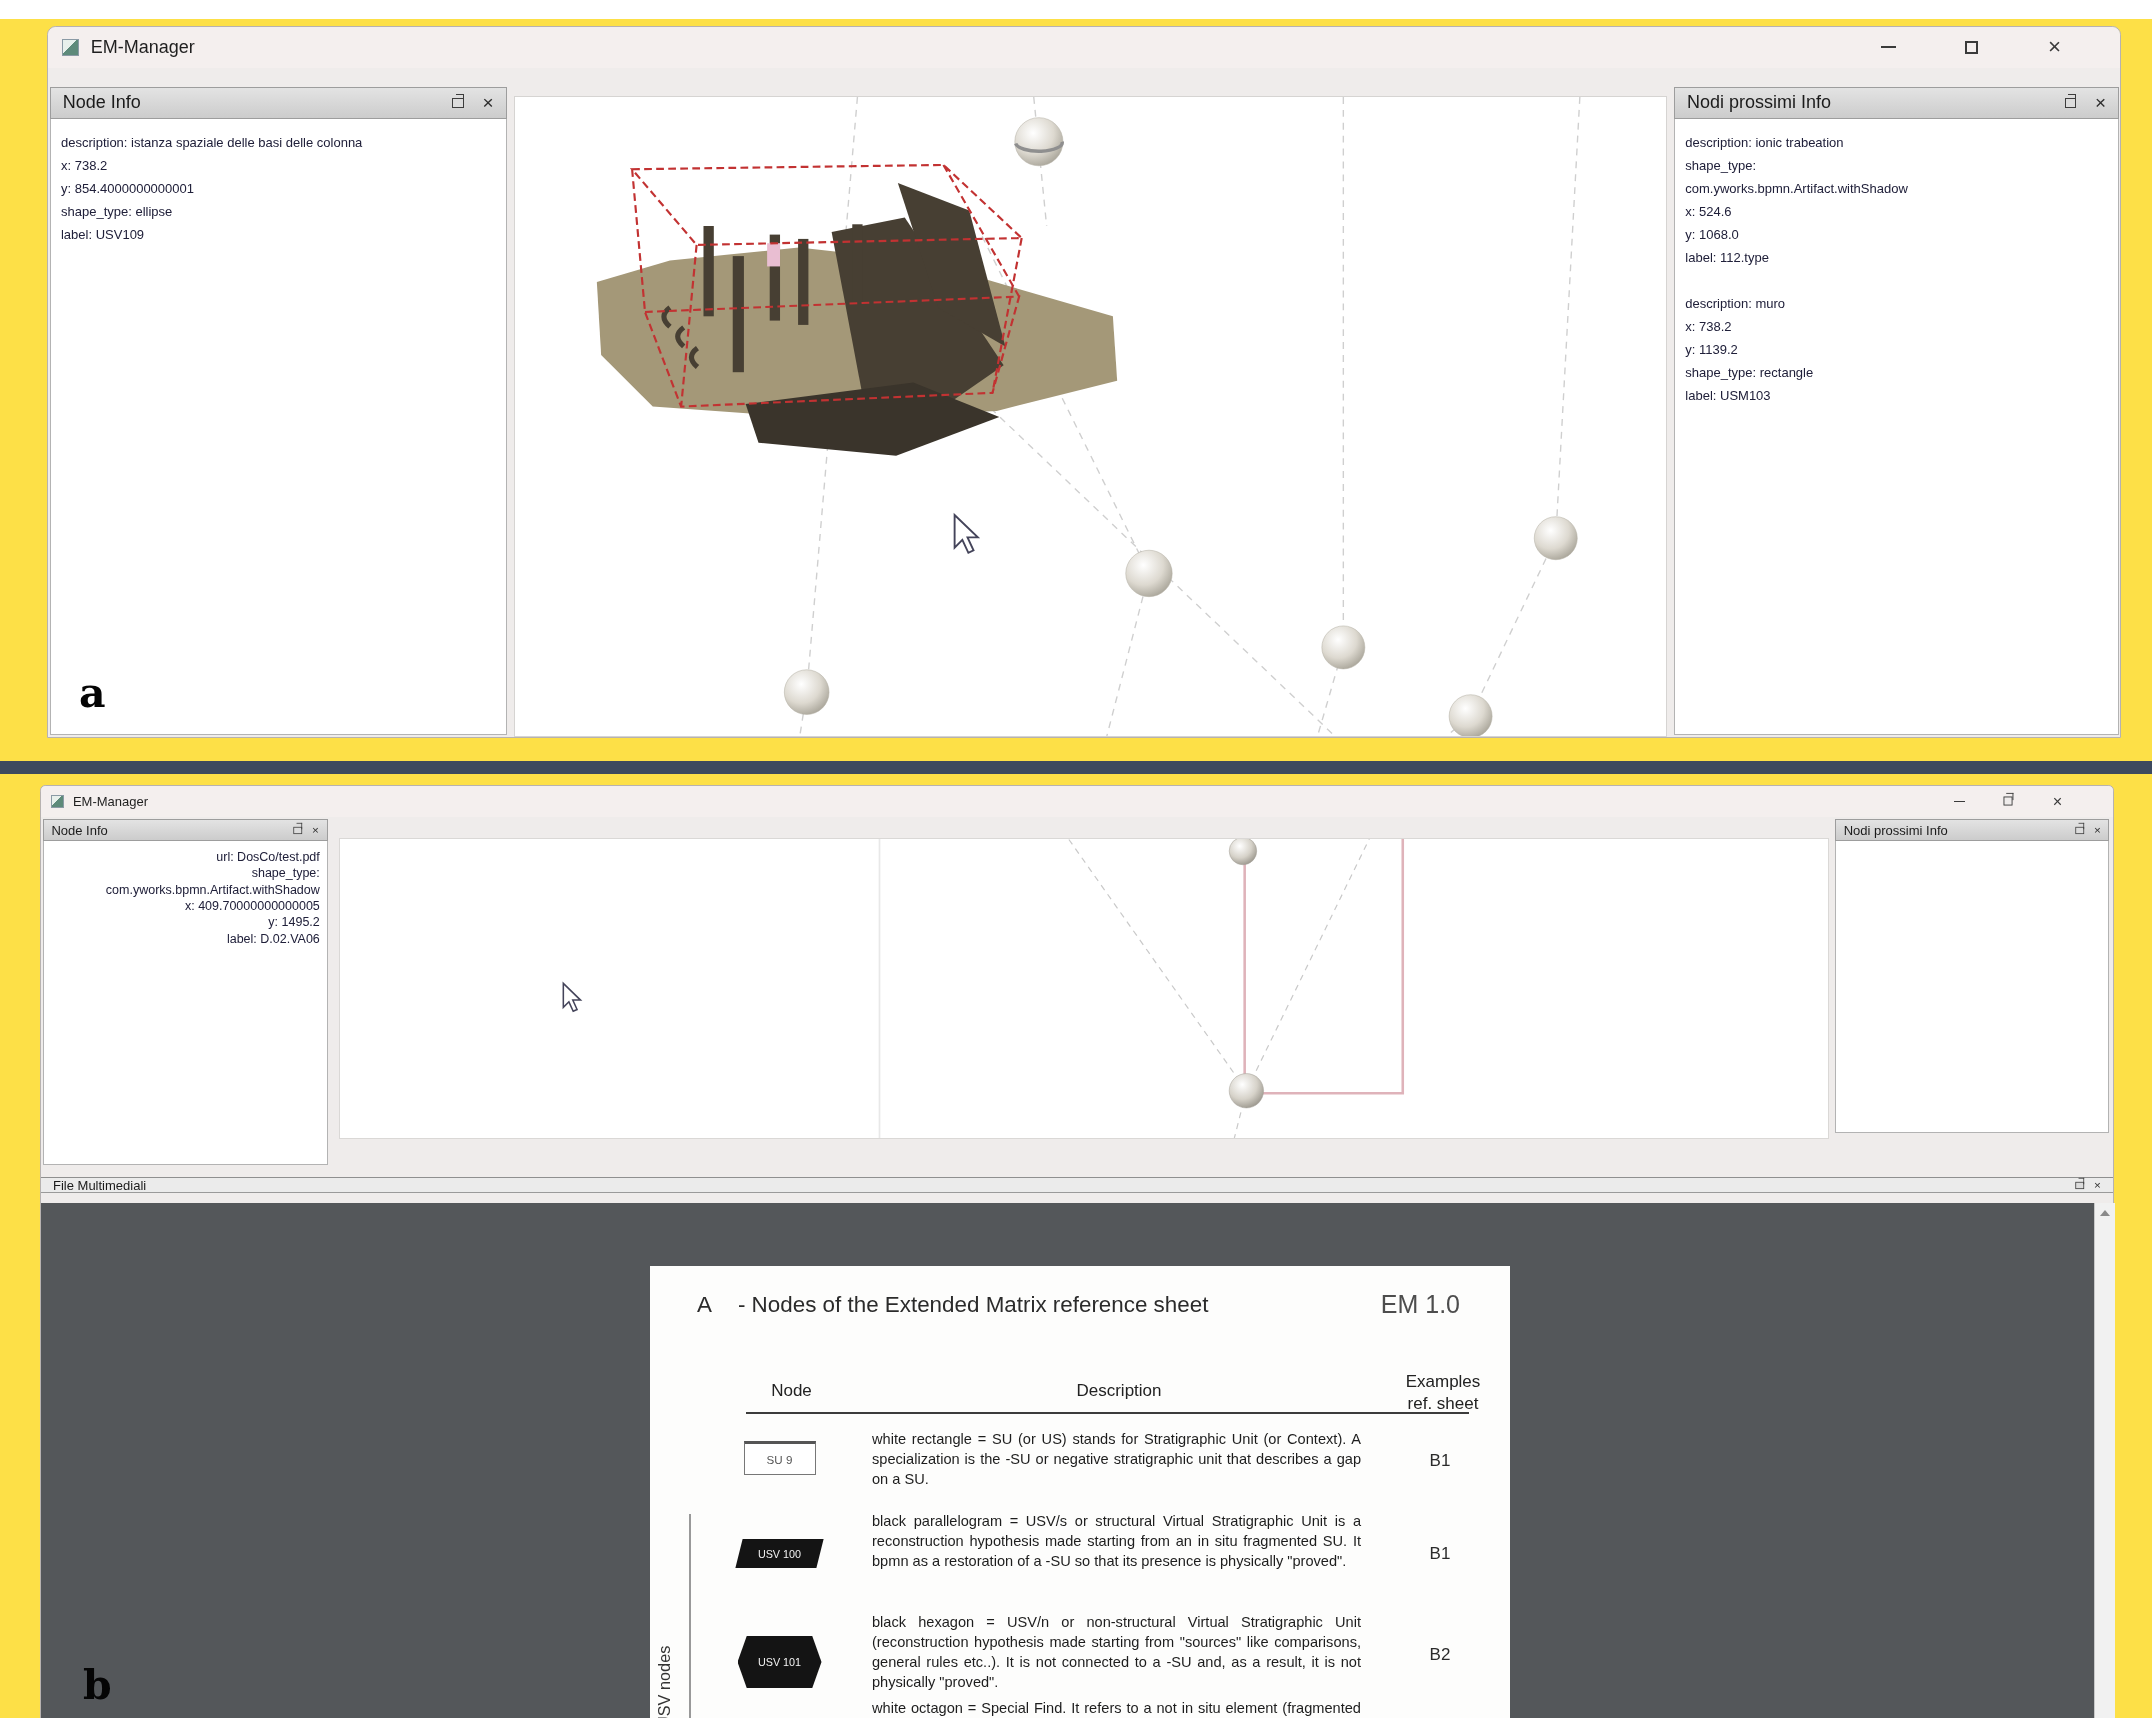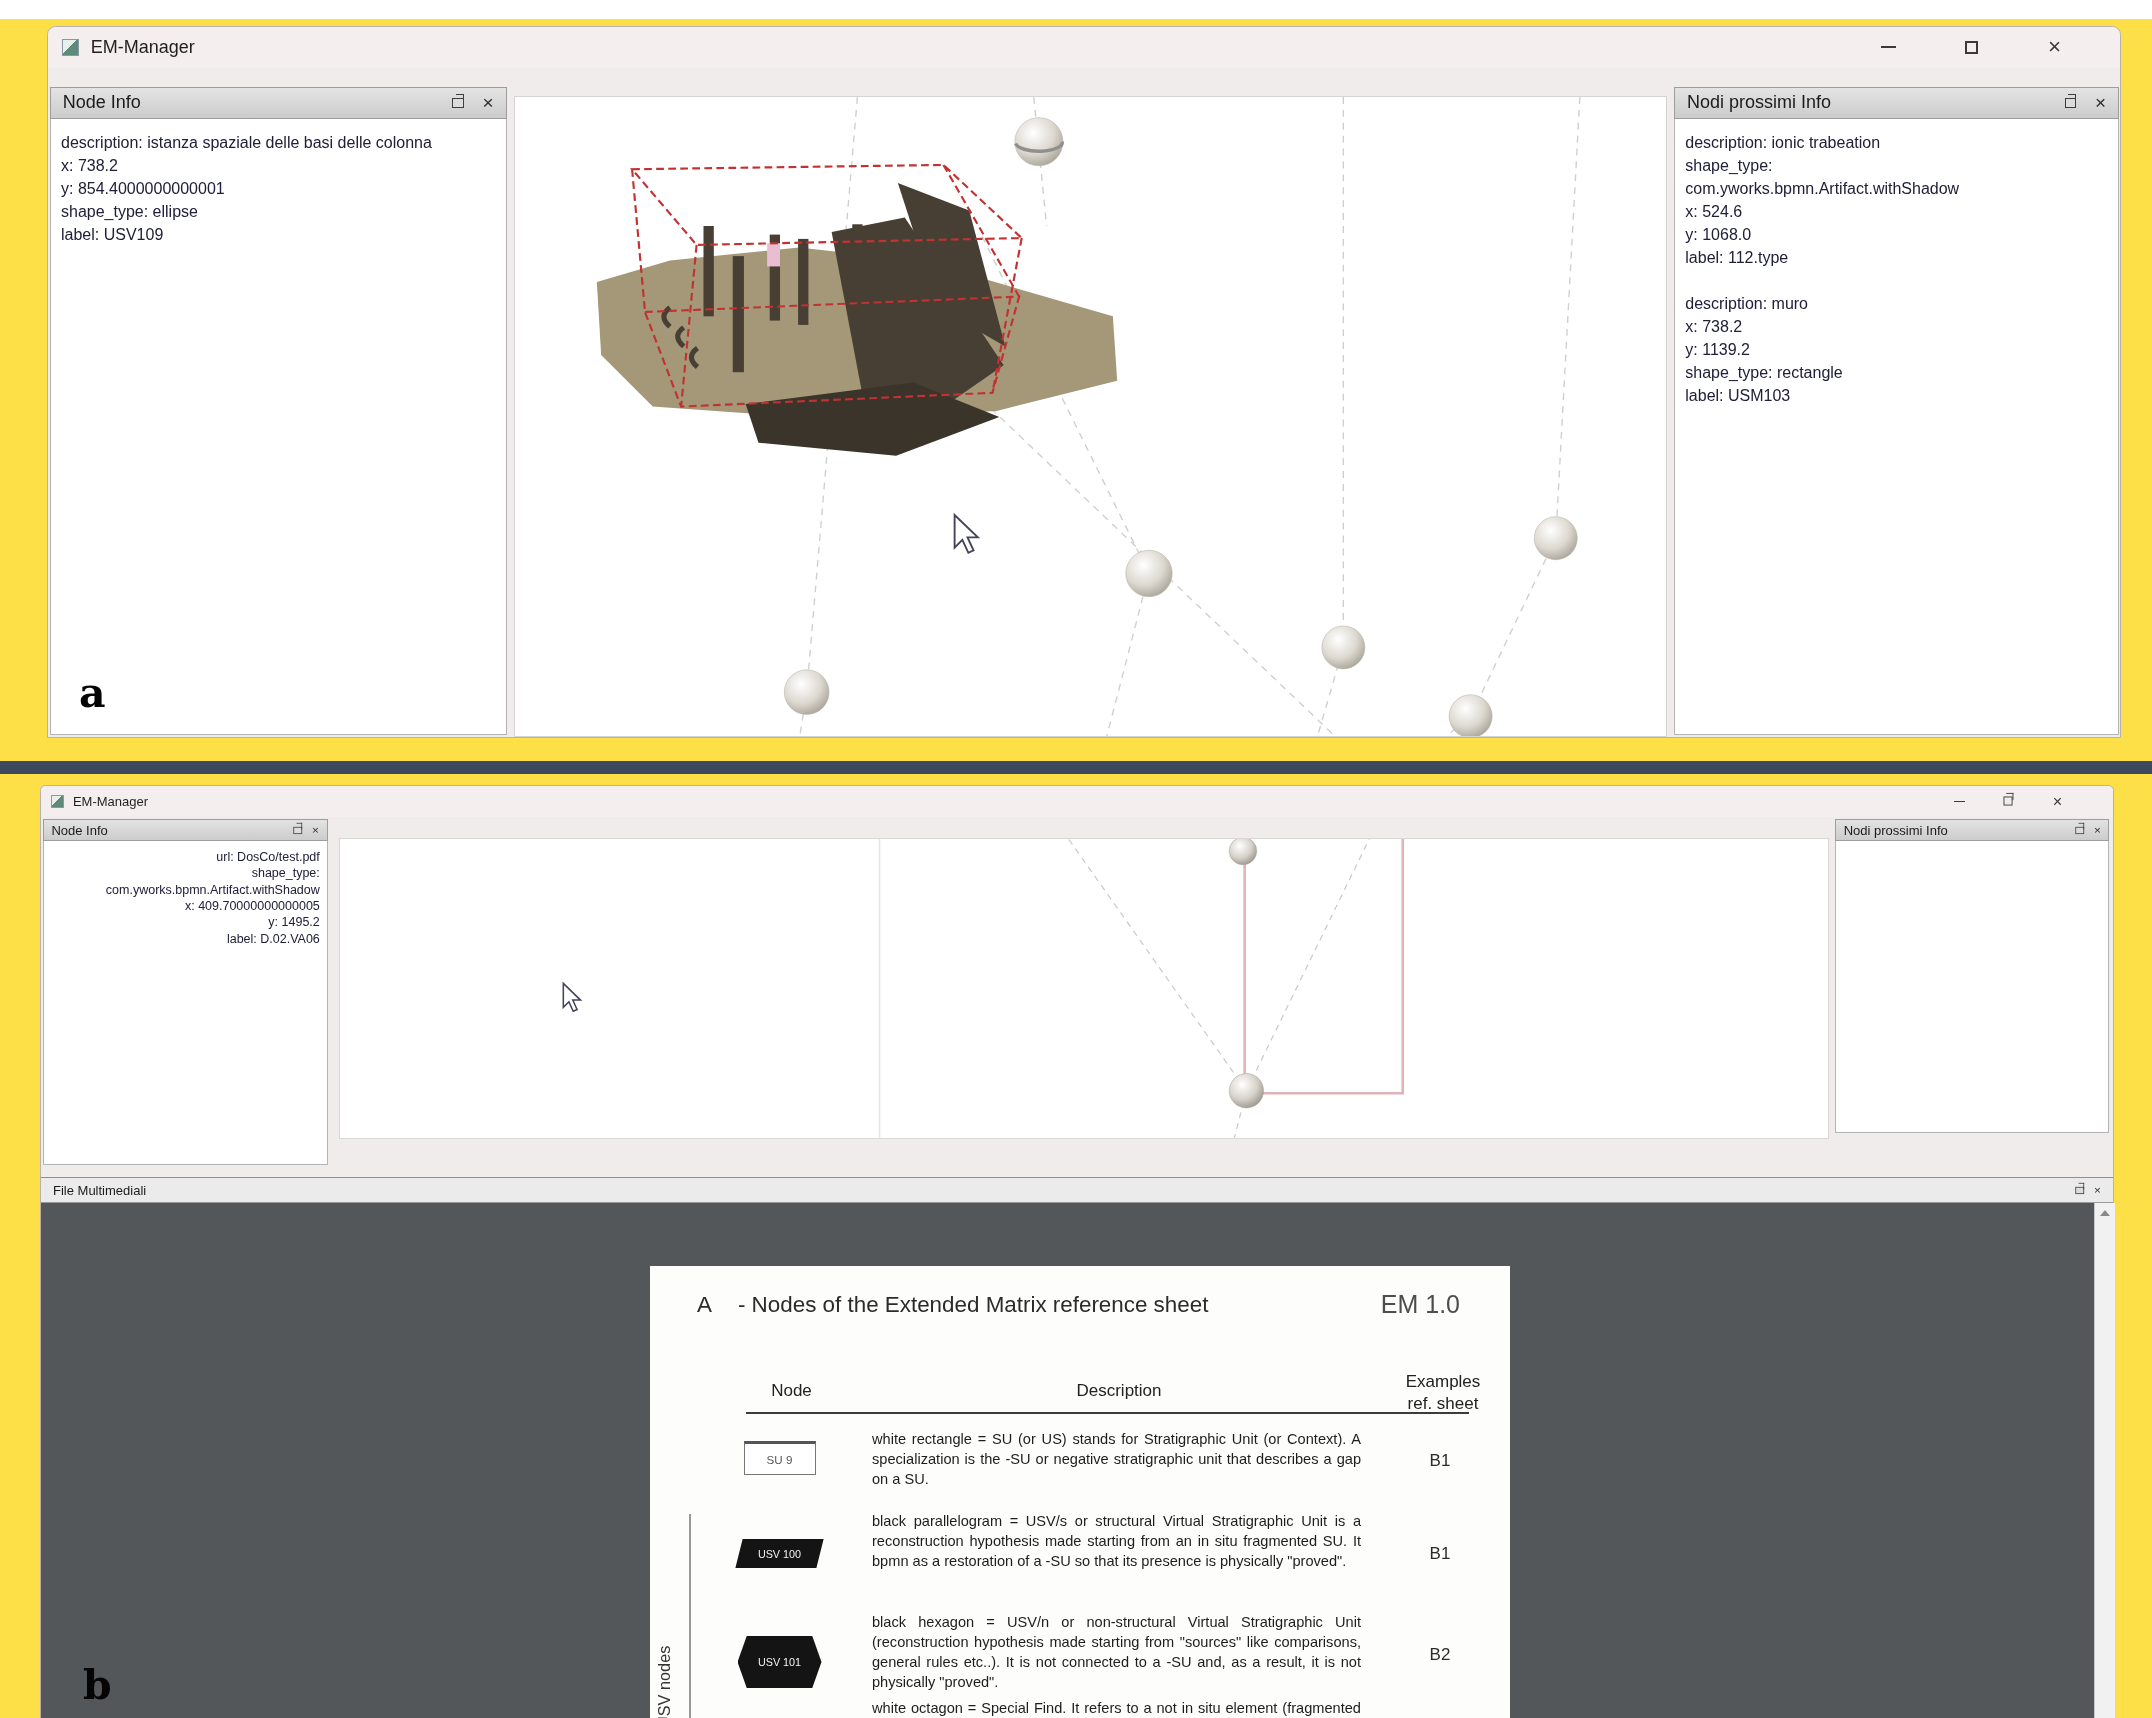--- a/index.html
+++ b/index.html
@@ -37,21 +37,21 @@
   .win-a .titlebar { height:41px; border-radius:8.6px 8.6px 0 0; padding-left:13.8px; }
   .win-a .app-icon { width:17px; height:17px; margin-right:12px; }
   .win-a .win-title { font-size:18px; }
   .win-a .win-controls { margin-right:24px; }
   .win-a .win-btn { width:83px; height:34px; }
   .dock-a-left  { left:1.7px;    top:60px; width:457px; height:648px; }
   .dock-a-right { left:1626px; top:60px; width:445px; height:648px; }
   .dock-a-left .dock-title, .dock-a-right .dock-title { height:32px; font-size:18px; padding:0 12px; }
   .dock-a-left .dock-body,  .dock-a-right .dock-body  { top:32px; bottom:0; }
   .dock-a-left .dock-icons, .dock-a-right .dock-icons { gap:19px; }
-  .info-text-a { padding:12px 10.3px; font-size:16px; line-height:23px; }
+  .info-text-a { padding:12px 10.3px; font-size:13px; line-height:23px; }
   .info-text-a div { white-space:nowrap; }
   .blank-line-a { height:23px; }
   .viewport-a { position:absolute; left:466px; top:69px; width:1153px; height:641px;
                 background:#ffffff; border:0.9px solid #d6d4d2; box-sizing:border-box; }
 
   .fig-label { position:absolute; font-family:"DejaVu Serif", serif; font-weight:bold; font-size:41px; color:#050505; }
   .fig-label-a { left:79px; top:650px; }
   .fig-label-b { left:83px; top:1642px; }
 
   
@@ -72,21 +72,21 @@
   .dock-b-left  { left:1.7px;    top:33px; width:285px; height:346px; }
   .dock-b-right { left:1794px; top:33px; width:274px; height:314px; }
   .dock-b-left .dock-title, .dock-b-right .dock-title { height:22.4px; font-size:13px; padding:0 7.7px; }
   .dock-b-left .dock-body,  .dock-b-right .dock-body  { top:22.4px; bottom:0; }
   .dock-b-left .dock-icons, .dock-b-right .dock-icons { gap:12px; transform:scale(0.8); transform-origin:right center; }
   .info-text-b { padding:7.7px 6.9px; font-size:12.5px; line-height:16.3px;text-align:right; }
   .info-text-b div { white-space:nowrap; }
   .viewport-b { position:absolute; left:298px; top:52px; width:1490px; height:301px;
                 background:#ffffff; border:0.9px solid #dad8d6; box-sizing:border-box; }
 
-  .fm-titlebar { position:absolute; left:0; top:391px; width:2072px; height:26px; display:flex; align-items:center;
+  .fm-titlebar { position:absolute; left:0; top:391px; width:2072px; height:16px; display:flex; align-items:center;
                  background:#ebebeb; border-top:0.9px solid #8f8f8f; border-bottom:0.9px solid #9a9a9a;
                  padding:0 12px; box-sizing:border-box; font-size:13px; color:#1b1b1b; }
   .fm-titlebar .dock-icons { gap:12px; transform:scale(0.8); transform-origin:right center; }
   .dark-area { position:absolute; left:0; top:417px; width:2053px; height:525px; background:#54575a; overflow:hidden; }
   .fm-scrollbar { position:absolute; left:2053px; top:417px; width:20.6px; height:525px; background:#f1f1f1;
                   border-left:0.9px solid #c9c9c9; box-sizing:border-box; }
   .scroll-up-btn { width:20.6px; height:20.6px; display:flex; align-items:center; justify-content:center; }
   .tri-up { width:0; height:0; border-left:5.2px solid transparent; border-right:5.2px solid transparent;
             border-bottom:6px solid #8a8a8a; }
 

